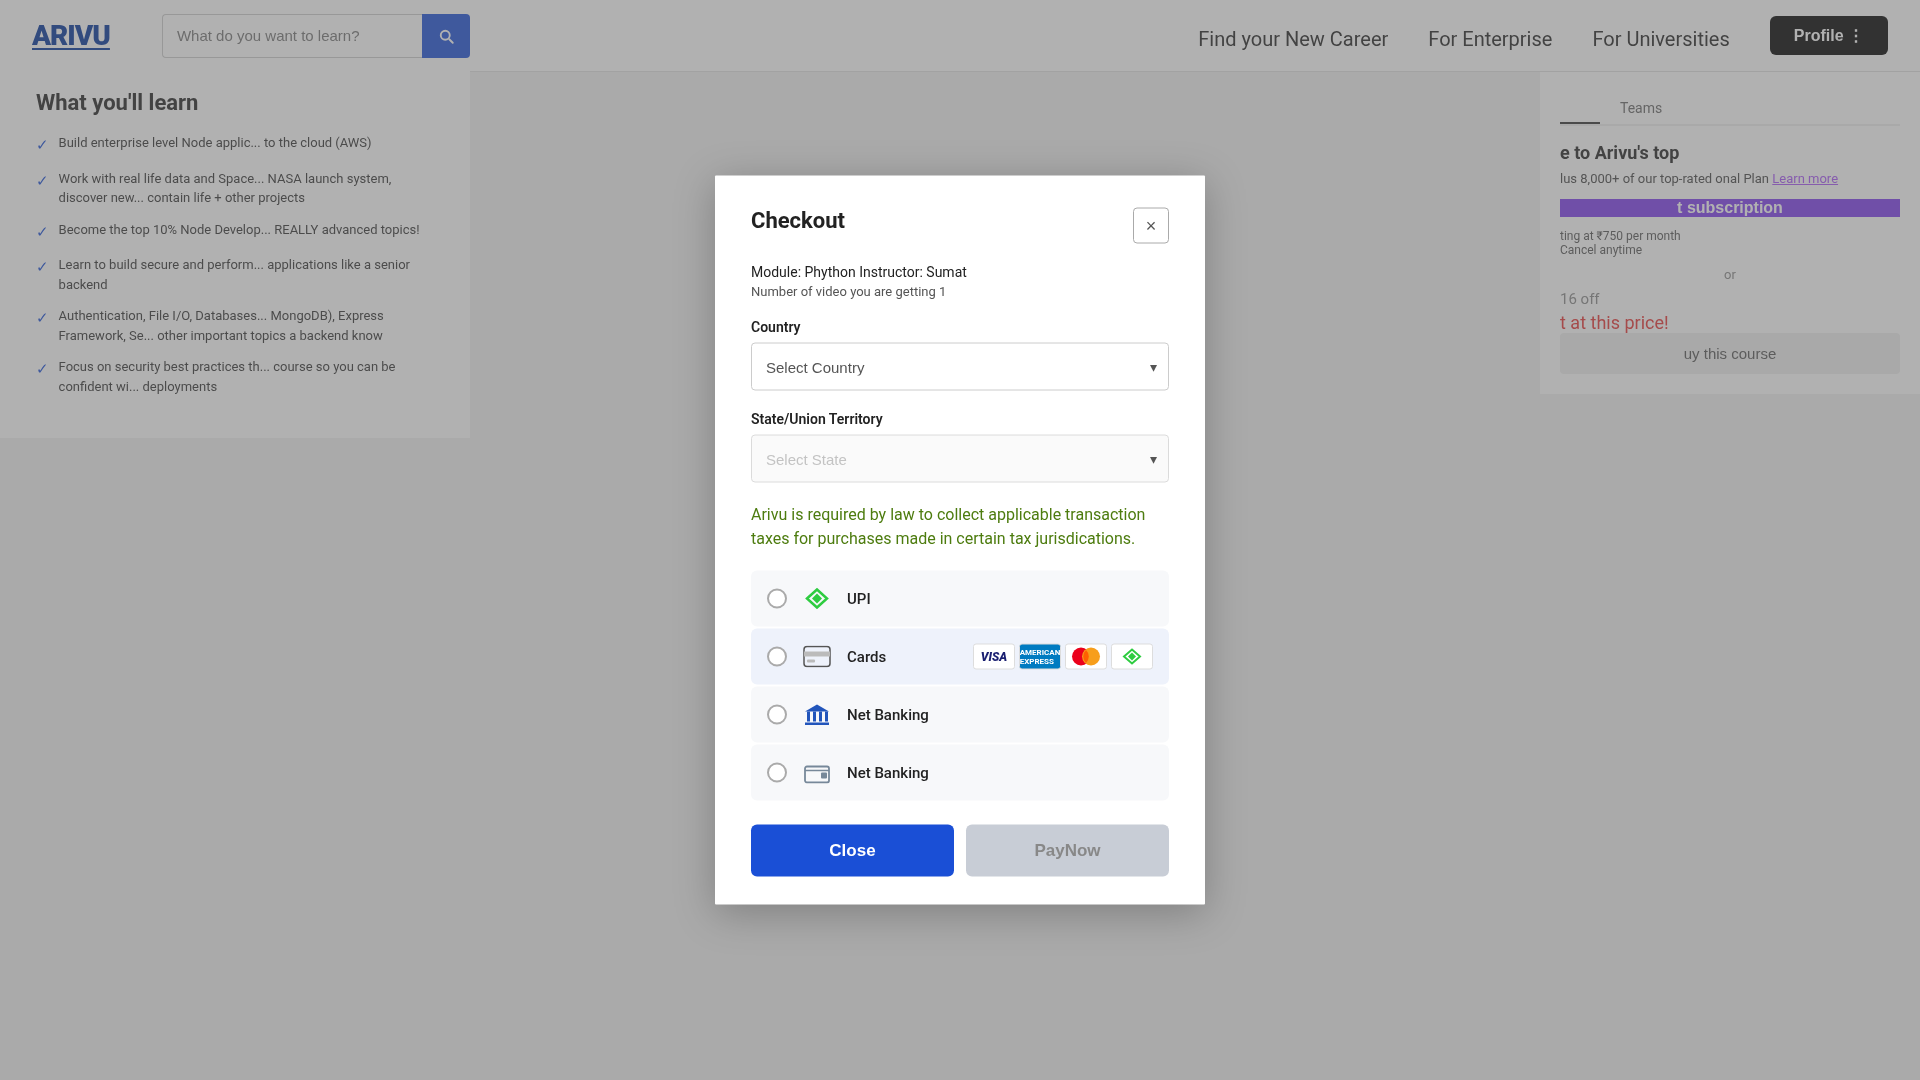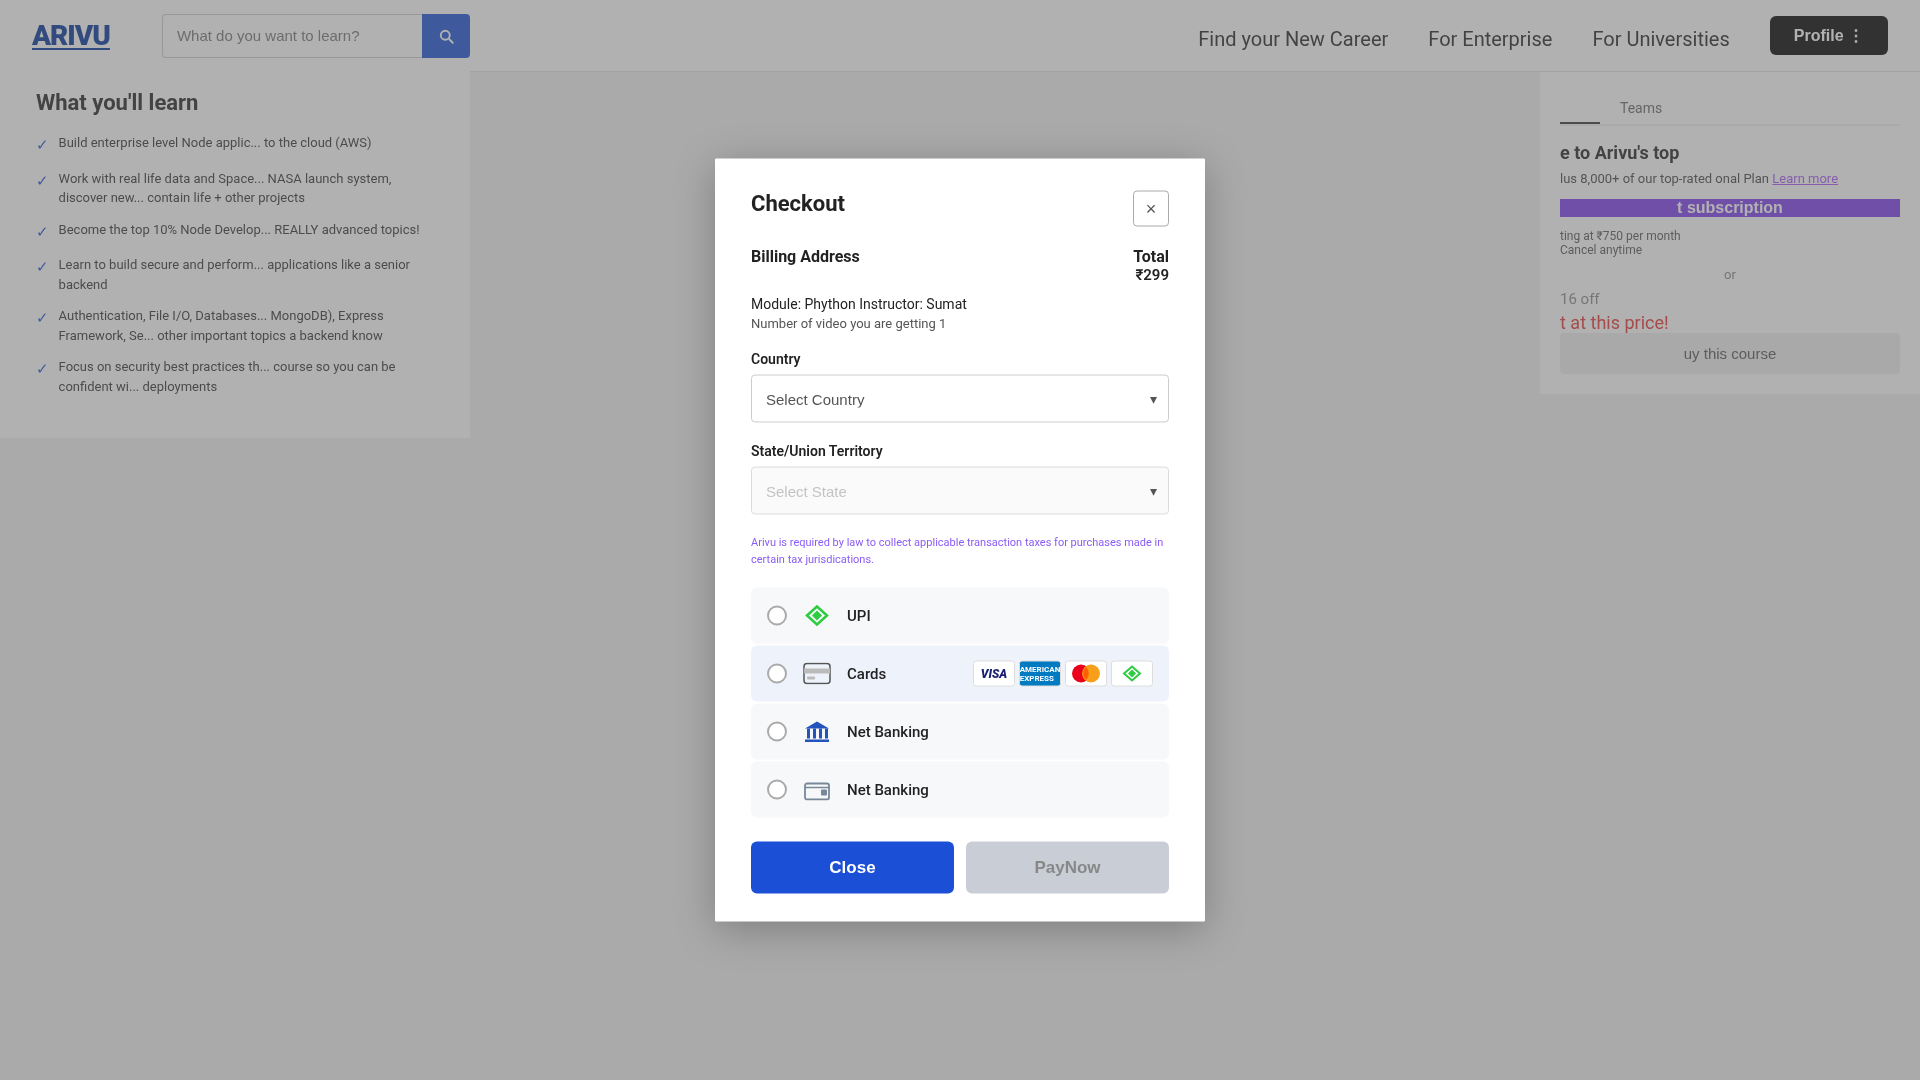--- a/index.html
+++ b/index.html
@@ -294,22 +294,22 @@
     .select-chevron {
       position: absolute;
       right: 12px;
       top: 50%;
       transform: translateY(-50%);
       pointer-events: none;
       color: #555;
       font-size: 14px;
     }
     .tax-notice {
-      font-size: 11px;
-      color: #8b5cf6;
+      font-size: 16px;
+      color: #4d7c0f;
       margin-bottom: 20px;
       line-height: 1.5;
     }
 
     
     .payment-option {
       display: flex;
       align-items: center;
       gap: 14px;
       padding: 14px 16px;
@@ -461,27 +461,20 @@
 </div>
 
 <div class="overlay"></div>
 
 <div class="modal">
   <div class="modal-header">
     <span class="modal-title">Checkout</span>
     <button class="close-btn">×</button>
   </div>
 
-  <div class="billing-row">
-    <span class="billing-label">Billing Address</span>
-    <div>
-      <div class="total-label">Total</div>
-      <div class="total-amount">₹299</div>
-    </div>
-  </div>
 
   <div class="module-info">Module: Phython    Instructor: Sumat</div>
   <div class="video-count">Number of video you are getting 1</div>
 
   <div class="field-label">Country</div>
   <div class="select-wrapper">
     <select class="custom-select">
       <option value="">Select Country</option>
     </select>
     <span class="select-chevron">▾</span>

